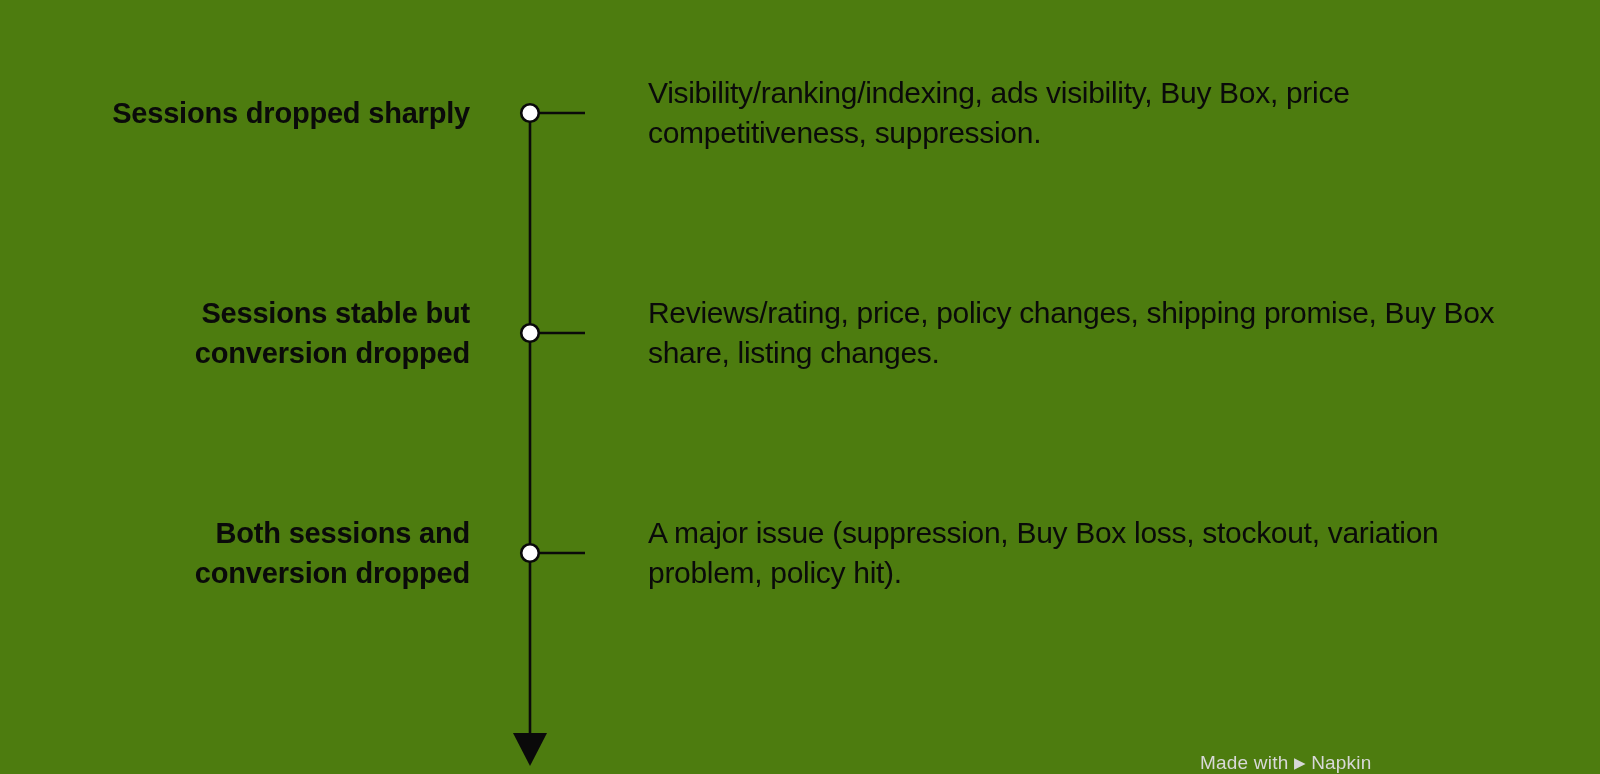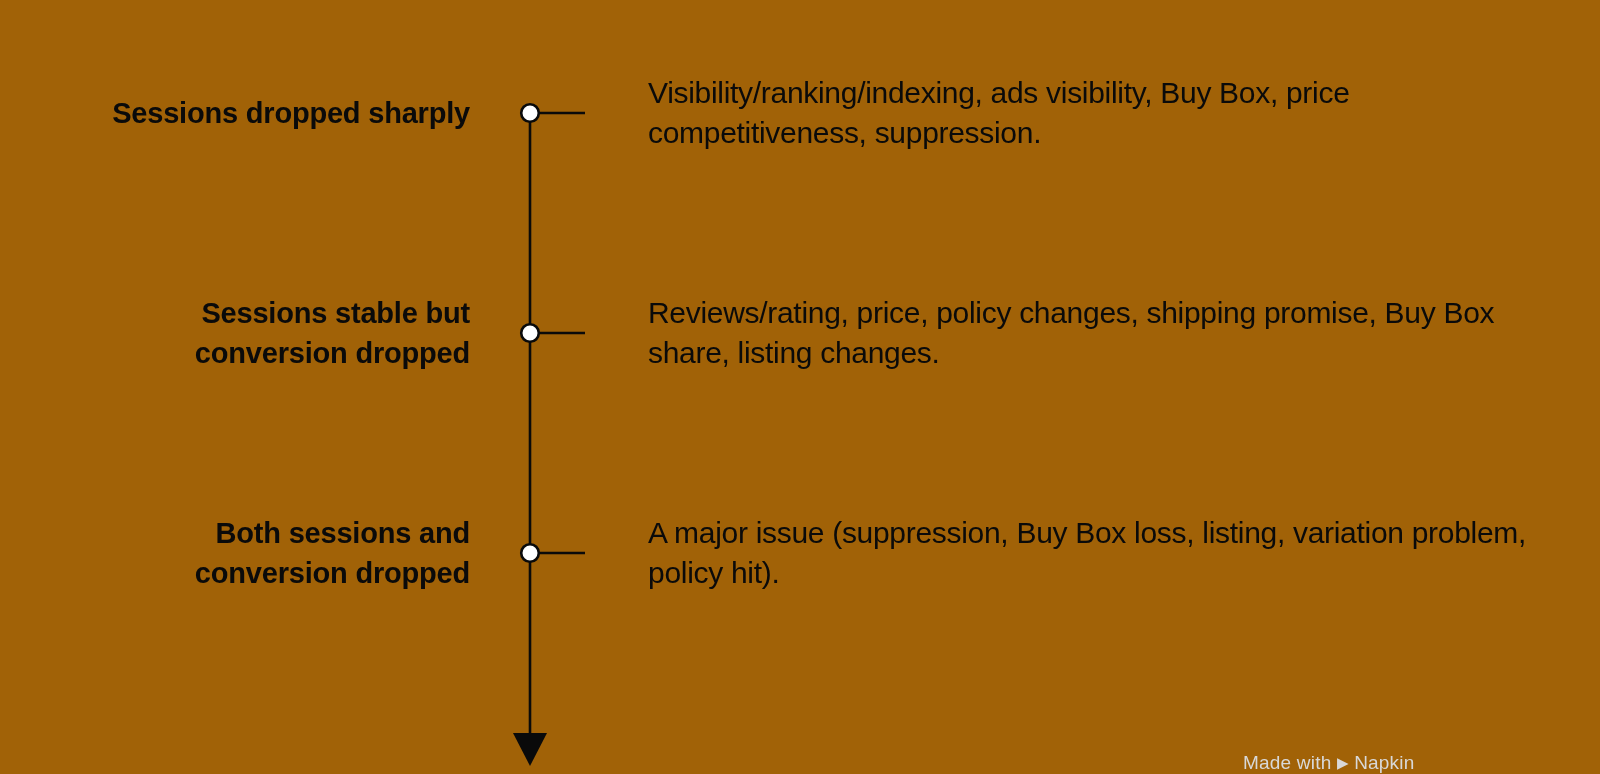--- a/index.html
+++ b/index.html
@@ -12,21 +12,21 @@
     height: 774px;
     background: #ffffff;
     font-family: "Liberation Sans", "DejaVu Sans", sans-serif;
     overflow: hidden;
   }
 
   #diagram {
     position: relative;
     width: 1600px;
     height: 774px;
-    background: #a16207;
+    background: #4d7c0f;
   }
 
   
   #axis-svg {
     position: absolute;
     left: 0;
     top: 0;
     width: 1600px;
     height: 774px;
   }
@@ -64,21 +64,21 @@
     letter-spacing: -0.3px;
   }
 
   
   .lines-1 { top: -20px; }
   .lines-2 { top: -40px; }
 
   
   #watermark {
     position: absolute;
-    left: 1243px;
+    left: 1200px;
     top: 752px;
     font-size: 19px;
     line-height: 22px;
     color: #d8d8d8;
     white-space: nowrap;
     letter-spacing: 0.2px;
   }
   #watermark .wm-mark {
     font-size: 15px;
     vertical-align: 1px;
@@ -113,21 +113,21 @@
 
   <div class="row" style="top:333px">
     <div class="row-label lines-2">Sessions stable but
 conversion dropped</div>
     <div class="row-desc lines-2">Reviews/rating, price, policy changes, shipping promise, Buy Box share, listing changes.</div>
   </div>
 
   <div class="row" style="top:553px">
     <div class="row-label lines-2">Both sessions and
 conversion dropped</div>
-    <div class="row-desc lines-2">A major issue (suppression, Buy Box loss, listing, variation problem, policy hit).</div>
+    <div class="row-desc lines-2">A major issue (suppression, Buy Box loss, stockout, variation problem, policy hit).</div>
   </div>
 
   <div id="watermark">
     <span>Made with</span>
     <span class="wm-mark">▶</span>
     <span>Napkin</span>
   </div>
 
 </div>
 

